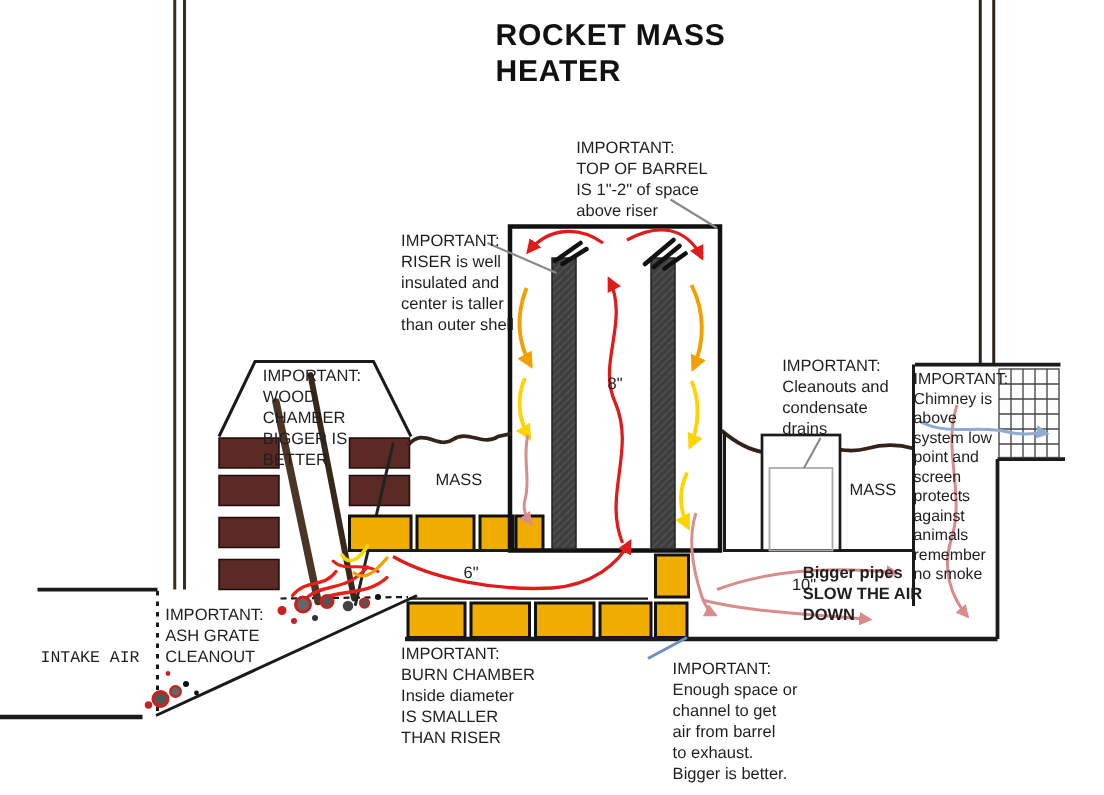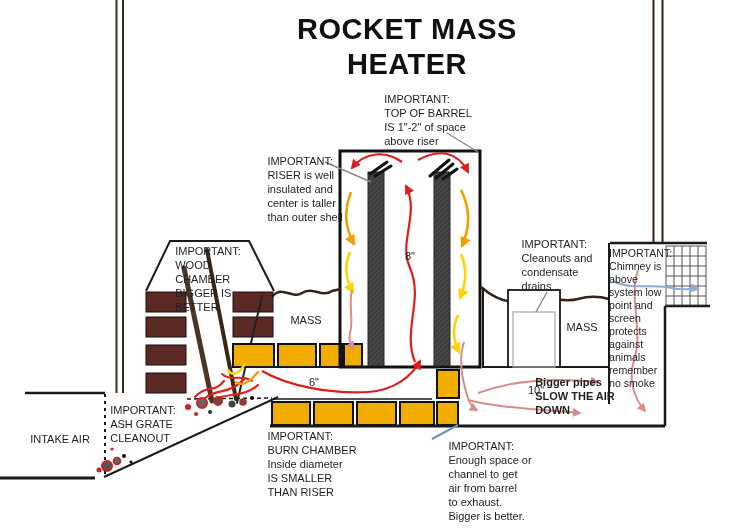--- a/index.html
+++ b/index.html
@@ -5,21 +5,21 @@
   html,body{margin:0;padding:0;background:#ffffff;}
   #stage{
     position:relative;width:736px;height:530px;background:#ffffff;
     font-family:"Liberation Sans",sans-serif;color:#1a1a1a;overflow:hidden;
   }
   #stage svg{position:absolute;left:0;top:0;}
   .txt{position:absolute;transform:translateX(-50%);text-align:left;
        white-space:pre-line;line-height:1.27;font-size:11px;color:#1f1f1f;}
   .title{
     position:absolute;left:407px;top:12px;transform:translateX(-50%);
-    text-align:center;font-size:29px;font-weight:bold;letter-spacing:.5px;
+    font-size:20px;font-weight:bold;letter-spacing:.5px;
     line-height:1.2;color:#111;white-space:pre-line;
   }
   .tight{line-height:1.23;font-size:10.6px;}
   .dim{font-size:11px;color:#222;}
 </style>
 </head>
 <body>
 
 <div id="stage">
 
@@ -252,20 +252,20 @@
   <div class="txt" style="left:490px;top:440px;">IMPORTANT:
 Enough space or
 channel to get
 air from barrel
 to exhaust.
 Bigger is better.</div>
   <div class="txt" style="left:575px;top:376px;font-weight:bold;">Bigger pipes
 SLOW THE AIR
 DOWN</div>
 
-  <div class="txt" style="left:60px;top:433px;">INTAKE AIR</div>
+  <div class="txt" style="left:60px;top:433px;font-family:Liberation Mono, monospace;">INTAKE AIR</div>
   <div class="txt" style="left:306px;top:314px;">MASS</div>
   <div class="txt" style="left:582px;top:321px;">MASS</div>
   <div class="txt dim" style="left:410px;top:250px;">8"</div>
   <div class="txt dim" style="left:314px;top:376px;">6"</div>
   <div class="txt dim" style="left:536px;top:384px;">10"</div>
 
 </div>
 
 </body></html>

